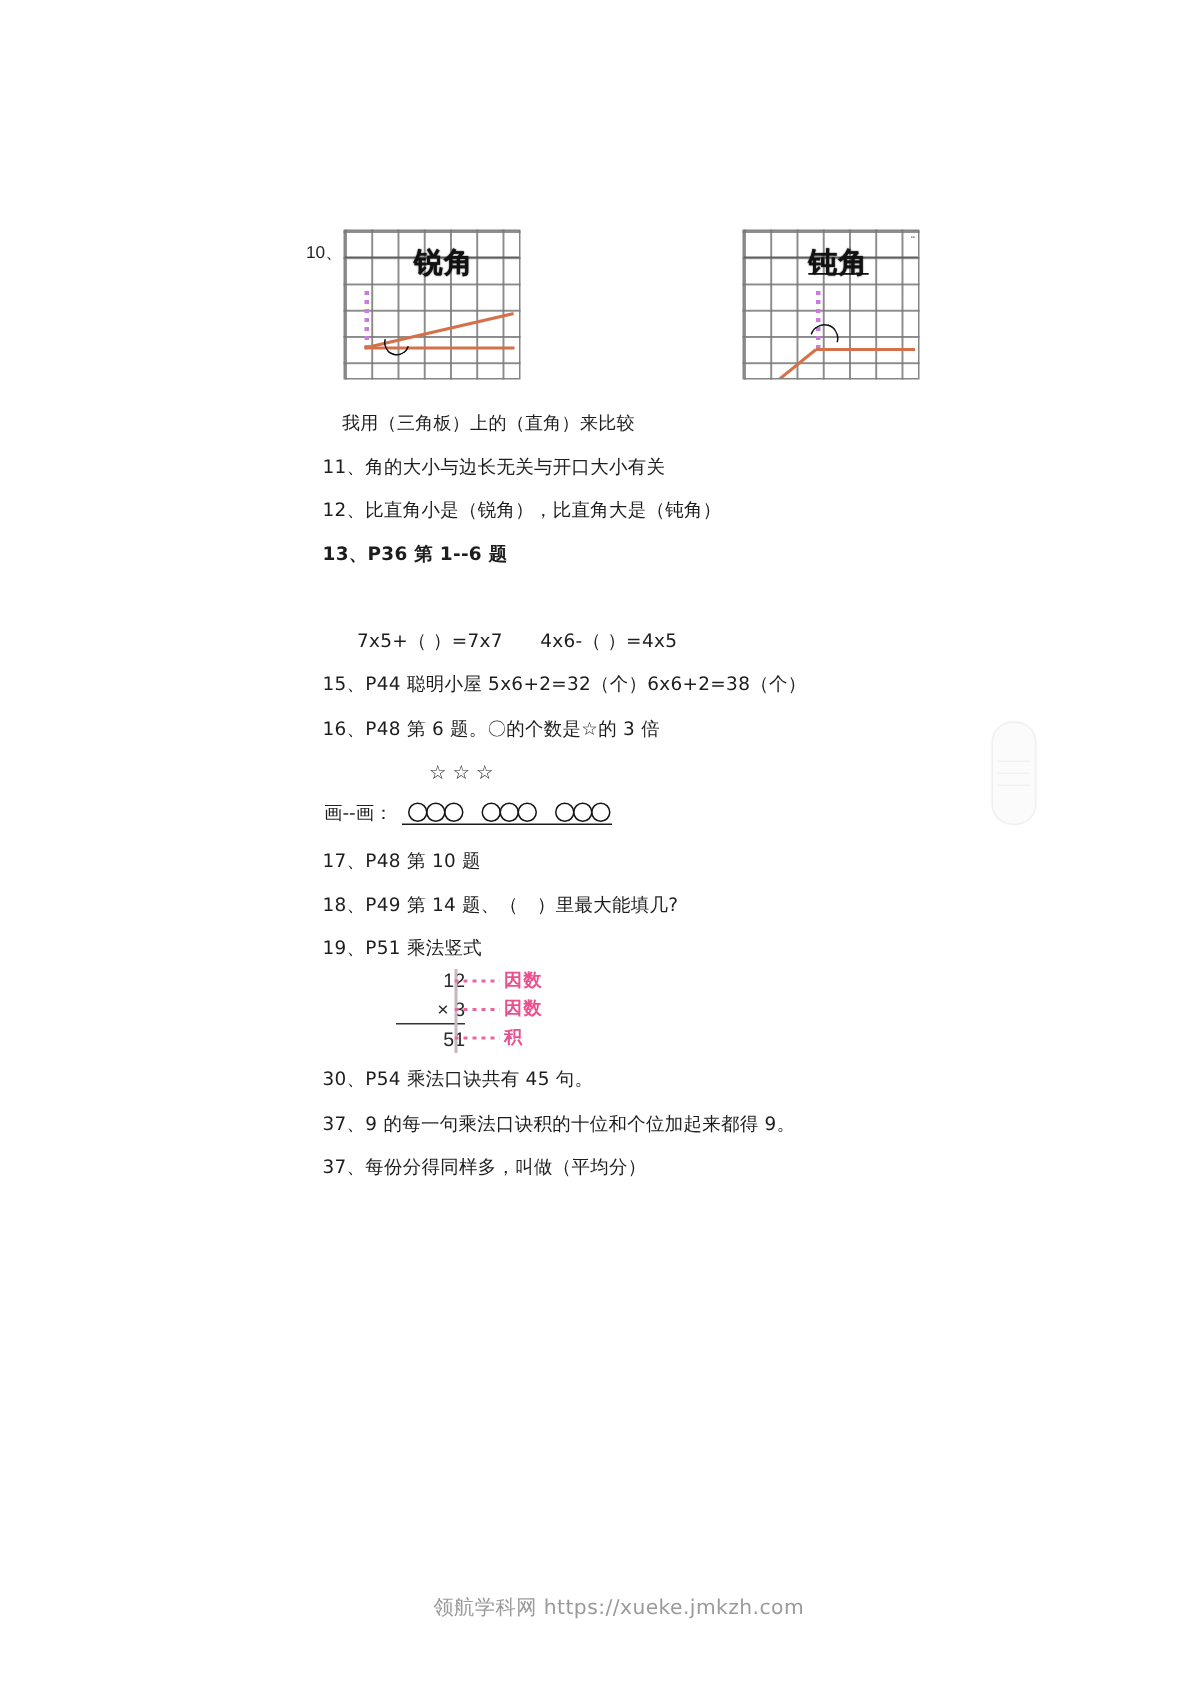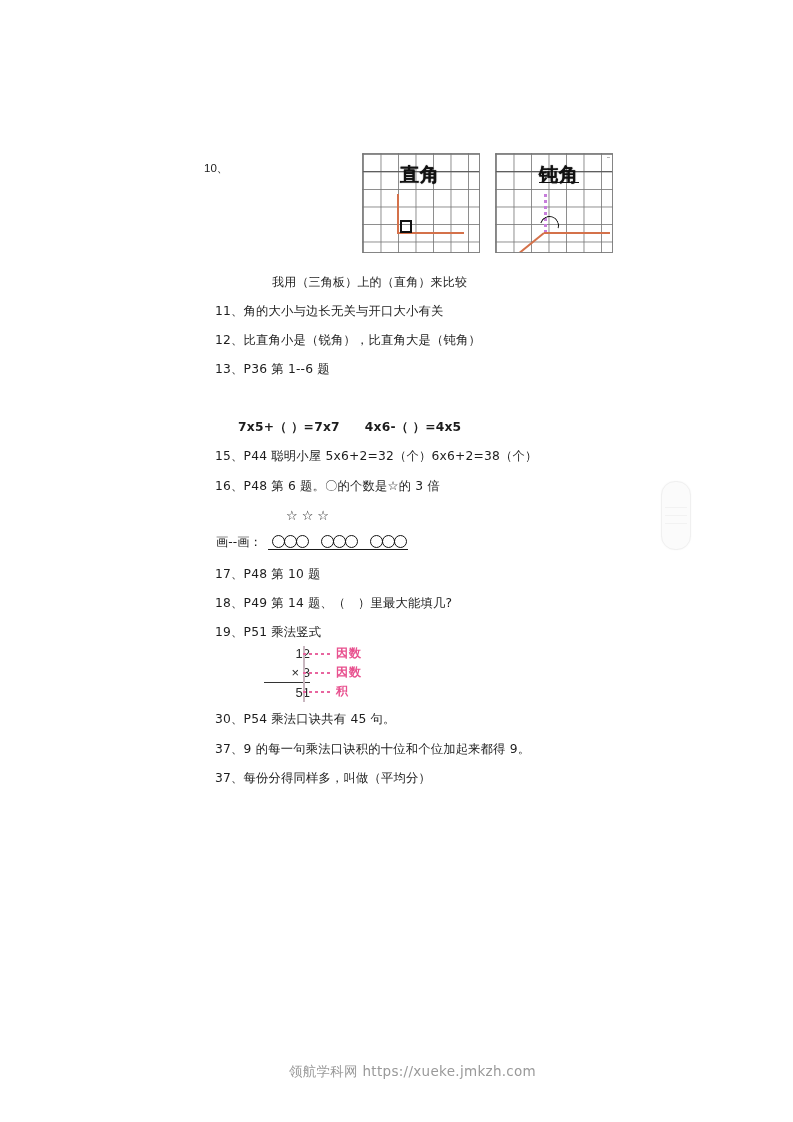--- a/index.html
+++ b/index.html
@@ -266,47 +266,47 @@
 </style>
 </head>
 <body>
 
 <div class="page">
 
   <div class="figures-row">
 
     <div class="item10-num">10、</div>
 
-
-    <div class="fig fig2">
+    <div class="fig fig1">
       <div class="gridline-strong" style="top:17px;"></div>
-      <div class="fig-label" style="left:37px; top:8px;">直角</div>
-      <div class="ray" style="left:34px; top:40px; width:2px; height:40px;"></div>
-      <div class="ray" style="left:34px; top:78px; width:67px; height:2px;"></div>
-      <div class="right-angle-mark" style="left:37px; top:66px; width:10px; height:11px;"></div>
-      <div class="right-angle-mark-top" style="left:37px; top:66px; width:10px; height:11px;"></div>
-    </div>
+      <div class="fig-label" style="left:46px; top:8px;">锐角</div>
+      <div class="dotted-v" style="left:13px; top:40px; height:38px;"></div>
+      <div class="ray" style="left:13px; top:77px; width:100px; height:2px;"></div>
+      <div class="ray" style="left:13px; top:77px; width:102px; height:2px; transform: rotate(-13deg);"></div>
+      <div class="arc" style="left:26px; top:66px; width:15px; height:15px; transform: rotate(-28deg);"></div>
+    </div>
+
 
     <div class="fig fig3">
       <div class="gridline-strong" style="top:17px;"></div>
       <div class="fig-label" style="left:43px; top:8px;text-decoration:underline;">钝角</div>
       <div class="corner-mark" style="right:2px; top:1px;">▪▪</div>
       <div class="dotted-v" style="left:48px; top:40px; height:38px;"></div>
       <div class="ray" style="left:48px; top:78px; width:66px; height:2px;"></div>
       <div class="ray" style="left:48px; top:78px; width:55px; height:2px; transform: rotate(-219deg);"></div>
       <div class="arc" style="left:44px; top:62px; width:17px; height:17px; transform: rotate(152deg);"></div>
     </div>
   </div>
 
-  <div class="line sub" style="left:212px; top:274px;margin-left:44px;">我用（三角板）上的（直角）来比较</div>
+  <div class="line sub" style="left:212px; top:274px;">我用（三角板）上的（直角）来比较</div>
 
   <div class="line" style="left:199px; top:303px;">11、角的大小与边长无关与开口大小有关</div>
   <div class="line" style="left:199px; top:332px;">12、比直角小是（锐角），比直角大是（钝角）</div>
-  <div class="line" style="left:199px; top:361px;">13、P36 第 1--6 题</div>
-  <div class="line" style="left:222px; top:419px;font-weight:bold;">7x5+（ ）=7x7　　4x6-（ ）=4x5</div>
+  <div class="line" style="left:199px; top:361px;font-weight:bold;">13、P36 第 1--6 题</div>
+  <div class="line" style="left:222px; top:419px;">7x5+（ ）=7x7　　4x6-（ ）=4x5</div>
   <div class="line" style="left:199px; top:448px;">15、P44 聪明小屋 5x6+2=32（个）6x6+2=38（个）</div>
   <div class="line" style="left:199px; top:478px;">16、P48 第 6 题。〇的个数是☆的 3 倍</div>
 
   <div class="stars-row">☆☆☆</div>
   <div class="draw-row">
     <span class="draw-label">画--画：</span>
     <span class="circle-groups">
       <span class="circle-group">
         <span class="circ"></span>
         <span class="circ"></span>

